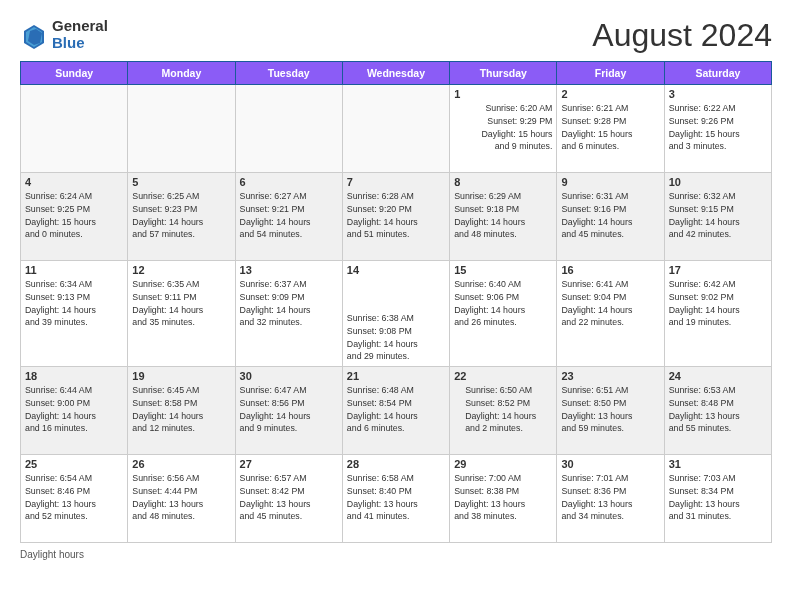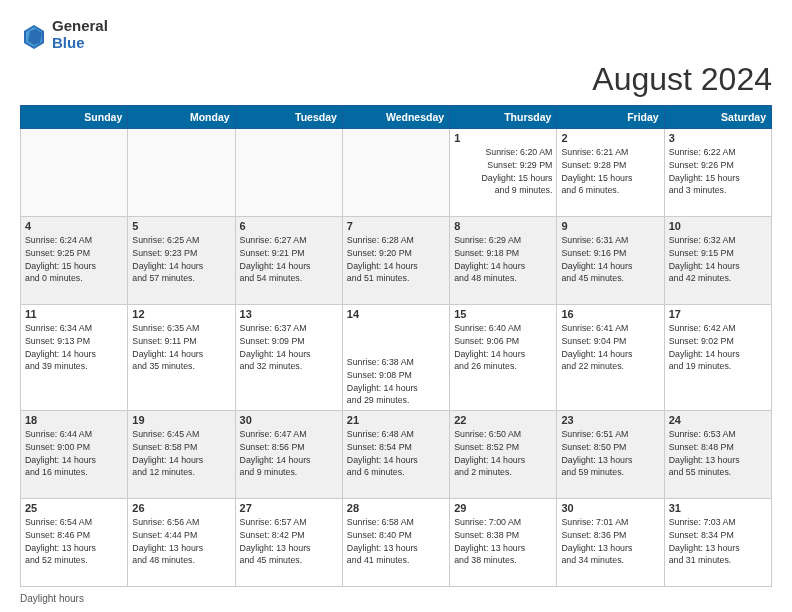--- a/index.html
+++ b/index.html
@@ -35,44 +35,43 @@
       line-height: 1.1;
     }
     .logo-text .general { display: block; }
     .logo-text .blue { display: block; color: #2a6db5; }
     .logo-icon {
       width: 28px;
       height: 28px;
     }
     .title-block {
       text-align: right;
-      margin-top: 44px;
     }
     .month-title {
       font-size: 32px;
       font-weight: normal;
       color: #333;
       line-height: 1.1;
     }
     .location {
       font-size: 13px;
       color: #555;
     }
     .calendar {
       flex: 1;
       border: 1px solid #ccc;
       border-collapse: collapse;
       width: 100%;
       table-layout: fixed;
       font-size: 9.5px;
     }
     .calendar th {
-      background: #0369a1;
+      background: #8b5cf6;
       color: #fff;
-      text-align: right;
+      text-align: center;
       padding: 5px 5px;
       font-size: 10.5px;
       font-weight: bold;
       border: 1px solid #1a5a9a;
     }
     .calendar td {
       border: 1px solid #ccc;
       vertical-align: top;
       padding: 3px 4px;
       color: #333;
@@ -288,21 +287,21 @@
           </td>
           <td class="shaded">
             <span class="day-num">21</span>
             <div class="day-info" style="white-space: pre-line;">Sunrise: 6:48 AM
 Sunset: 8:54 PM
 Daylight: 14 hours
 and 6 minutes.</div>
           </td>
           <td class="shaded">
             <span class="day-num">22</span>
-            <div class="day-info" style="white-space: pre-line;">Sunrise: 6:50 AM
+            <div class="day-info" style="white-space: pre-line; margin-left: 11px;">Sunrise: 6:50 AM
 Sunset: 8:52 PM
 Daylight: 14 hours
 and 2 minutes.</div>
           </td>
           <td class="shaded">
             <span class="day-num">23</span>
             <div class="day-info" style="white-space: pre-line;">Sunrise: 6:51 AM
 Sunset: 8:50 PM
 Daylight: 13 hours
 and 59 minutes.</div>

